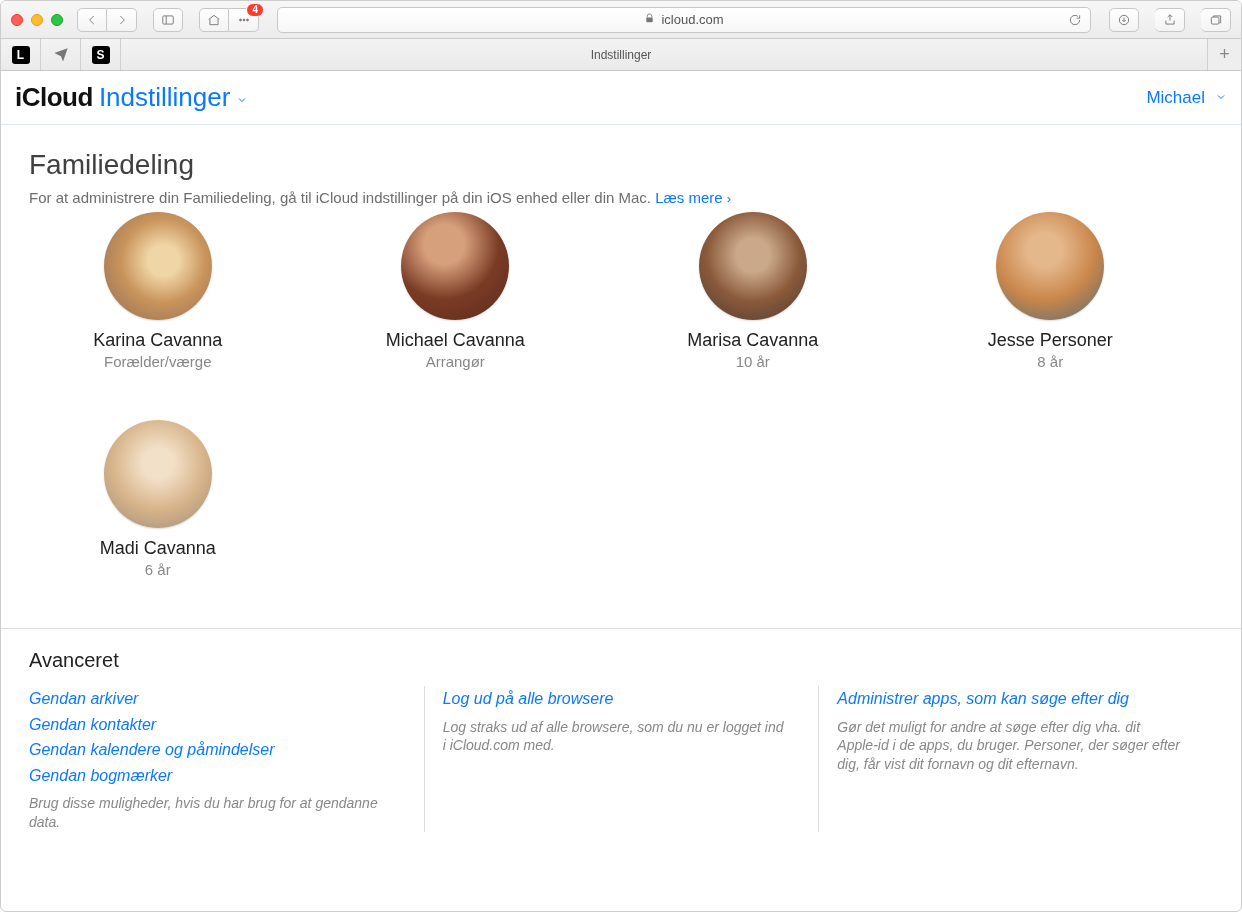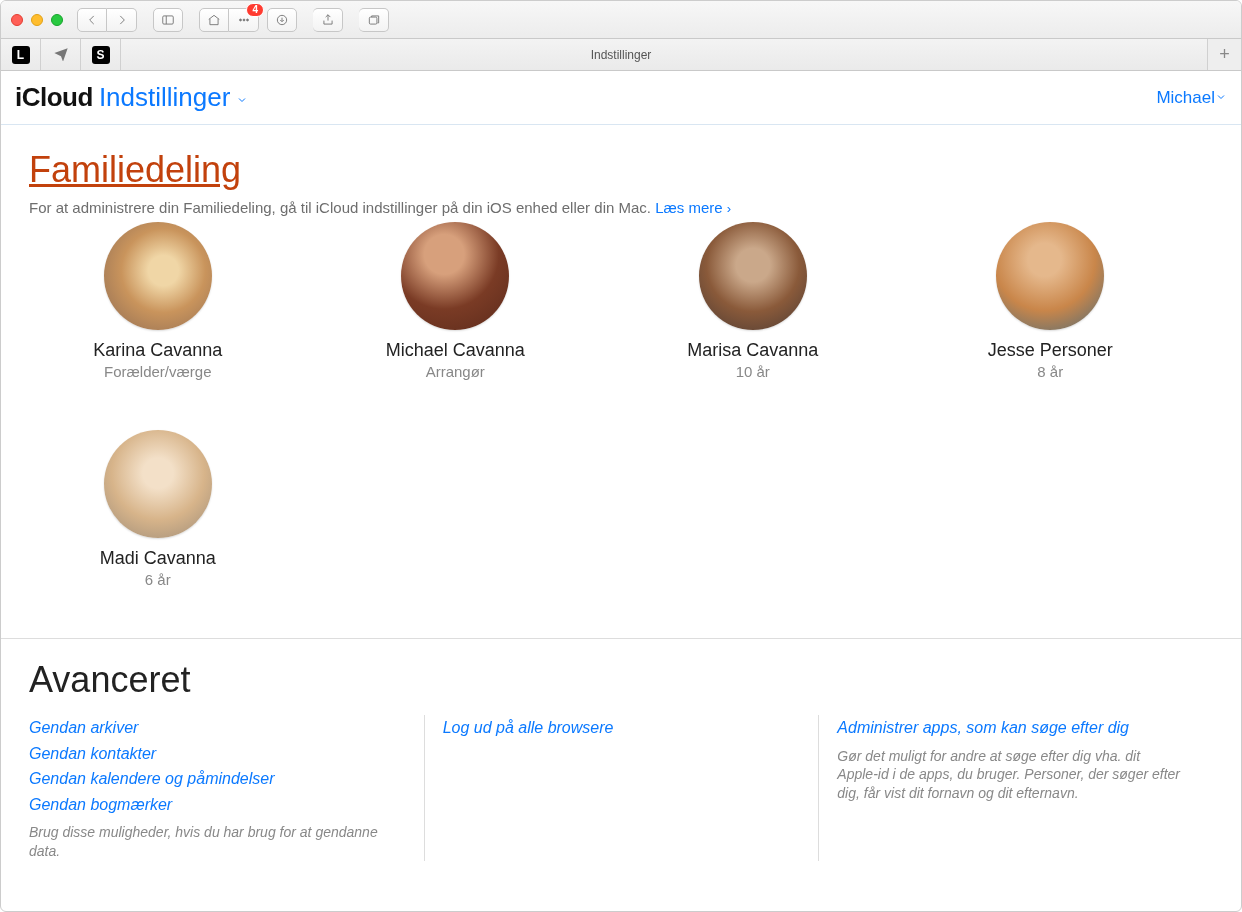--- a/index.html
+++ b/index.html
@@ -108,25 +108,25 @@
     border-bottom: 1px solid #d9e6f2;
   }
   .icloud-left { display: flex; align-items: baseline; gap: 6px; }
   .icloud-brand { font-weight: 700; font-size: 26px; color: #111; letter-spacing: -0.5px;}
   .icloud-section {
     font-size: 26px; color: #0b79ff; font-weight: 400;
     display: flex; align-items: center; gap: 6px;
   }
   .chev-down { display:inline-block; }
   .chev-down svg { width: 12px; height: 12px; stroke: #0b79ff; fill:none; stroke-width:2; }
-  .icloud-user { color:#0b79ff; font-size: 17px; display:flex; align-items:flex-start; gap:0;}
+  .icloud-user { color:#0b79ff; font-size: 17px; display:flex; align-items:flex-start; gap:10px;}
 
   
   .content { padding: 24px 28px 10px 28px; }
-  .section-title { font-size: 36px; font-weight: 400; color:#c2410c; margin-bottom: 8px; text-decoration: underline; }
+  .section-title { font-size: 28px; font-weight: 400; color:#404040; margin-bottom: 8px; }
   .section-sub { font-size: 15px; color:#6e6e6e; }
   .learn-more { color:#0b79ff; text-decoration:none; }
   .learn-more .arrow { font-size: 13px; }
 
   .family-grid {
     display: grid;
     grid-template-columns: repeat(4, 1fr);
     column-gap: 40px;
     row-gap: 50px;
     max-width: 1150px;
@@ -144,21 +144,21 @@
   .member-name { font-size: 18px; color:#222; }
   .member-role { font-size: 15px; color:#888; margin-top: 2px;}
 
   .divider {
     border: none;
     border-top: 1px solid #ddd;
     margin: 40px -28px 0 -28px;
   }
 
   .advanced { padding: 20px 28px 20px 28px; display:block;}
-  .adv-title { font-size: 36px; font-weight:400; color:#222; margin-bottom:14px; }
+  .adv-title { font-size: 20px; font-weight:400; color:#222; margin-bottom:14px; }
   .adv-cols { display: grid; grid-template-columns: 1fr 1fr 1fr; font-style: italic; }
   .adv-col { padding-right: 30px; }
   .adv-col + .adv-col { border-left: 1px solid #ddd; padding-left: 18px; }
   .adv-link { display:block; color:#0b79ff; font-size:16px; line-height:1.6; }
   .adv-desc { color:#888; font-size:14px; margin-top:6px; line-height:1.35; }
 
   
   .bg1 { background: radial-gradient(circle at 40% 30%, #d7a07c 20%, #7a3b25 55%, #5b2a1b 100%); }
   .bg2 { background: radial-gradient(circle at 55% 45%, #f0d6a6 18%, #c9945c 50%, #8b6a54 100%); }
   .bg3 { background: radial-gradient(circle at 50% 40%, #caa88a 20%, #8a5a3a 55%, #4a3a34 100%); }
@@ -204,20 +204,36 @@
     <div class="tb-btn badge-wrap">
       <svg viewBox="0 0 24 24">
           <circle cx="6" cy="12" r="1.6" fill="#777"></circle>
           <circle cx="12" cy="12" r="1.6" fill="#777"></circle>
           <circle cx="18" cy="12" r="1.6" fill="#777"></circle>
         </svg>
       <span class="red-badge">4</span>
     </div>
   </div>
 
+  <div class="addr-bar">
+    <div class="addr-center">
+      <span>
+        <svg viewBox="0 0 24 24">
+            <path d="M7 10V7a5 5 0 0 1 10 0v3" fill="none" stroke="#777" stroke-width="1.8"></path>
+            <rect x="5" y="10" width="14" height="10" rx="2"></rect>
+          </svg>
+      </span>
+      <span>icloud.com</span>
+    </div>
+    <span class="reload-icon">
+      <svg viewBox="0 0 24 24">
+          <path d="M20 12a8 8 0 1 1-3-6.2M20 4v5h-5"></path>
+        </svg>
+    </span>
+  </div>
 
   <div class="tb-btn tb-single">
     <svg viewBox="0 0 24 24">
         <circle cx="12" cy="12" r="8"></circle>
         <path d="M12 8v6M9 12l3 3 3-3"></path>
       </svg>
   </div>
   <div class="tb-btn tb-single" style="margin-left:8px;">
     <svg viewBox="0 0 24 24">
         <path d="M12 3v10M8 7l4-4 4 4M5 13v6h14v-6"></path>
@@ -317,19 +333,20 @@
   <div class="adv-cols">
     <div class="adv-col">
       <a class="adv-link">Gendan arkiver</a>
       <a class="adv-link">Gendan kontakter</a>
       <a class="adv-link">Gendan kalendere og påmindelser</a>
       <a class="adv-link">Gendan bogmærker</a>
       <div class="adv-desc">Brug disse muligheder, hvis du har brug for at gendanne data.</div>
     </div>
     <div class="adv-col">
       <a class="adv-link">Log ud på alle browsere</a>
+      <div class="adv-desc">Log straks ud af alle browsere, som du nu er logget ind i iCloud.com med.</div>
     </div>
     <div class="adv-col">
       <a class="adv-link">Administrer apps, som kan søge efter dig</a>
       <div class="adv-desc">Gør det muligt for andre at søge efter dig vha. dit Apple-id i de apps, du bruger. Personer, der søger efter dig, får vist dit fornavn og dit efternavn.</div>
     </div>
   </div>
 </div>
 
 </body></html>

